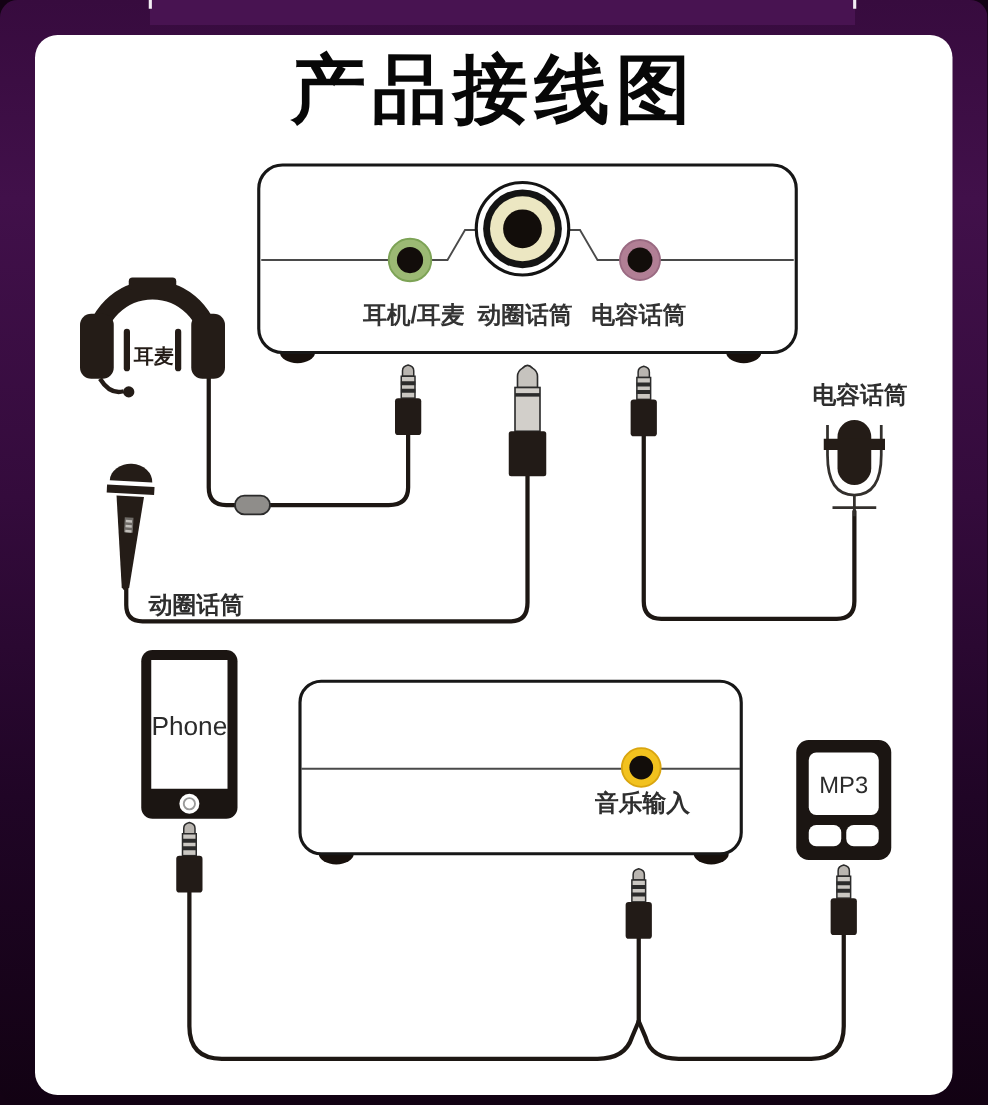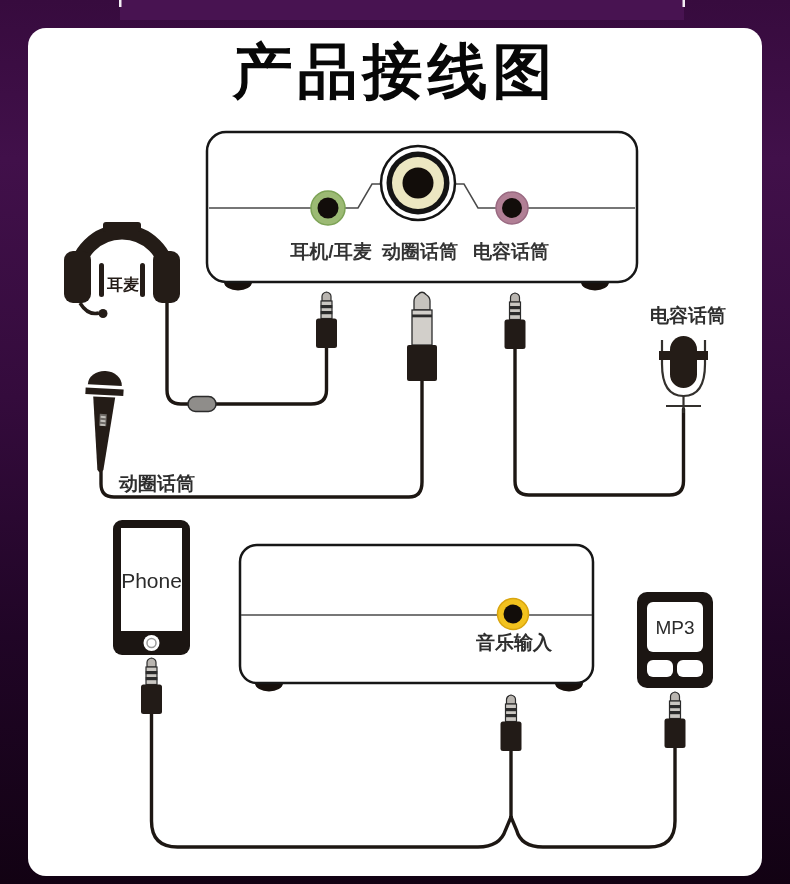--- a/index.html
+++ b/index.html
@@ -1,17 +1,17 @@
 <!DOCTYPE html>
 <html><head>
 <meta charset="utf-8">
 <style>
   html,body{margin:0;padding:0;background:#130214;}
   .stage{position:relative;width:790px;height:884px;margin:0 auto;overflow:hidden;
-         font-family:"Liberation Sans","DejaVu Sans",sans-serif;}
+         font-family:"Liberation Sans","DejaVu Sans",sans-serif;border-radius:14px;}
   svg text{font-family:"Liberation Sans","DejaVu Sans",sans-serif;}
   .title-text{font-size:60px;font-weight:bold;fill:#070707;letter-spacing:5px;}
   .jack-label{font-size:19px;font-weight:bold;fill:#333;}
   .small-label{font-size:19px;font-weight:bold;fill:#2e2e2e;}
   .headset-label{font-size:16px;font-weight:bold;fill:#241c17;}
   .device-text{font-size:21px;fill:#2b2b2b;}
   .cable{fill:none;stroke:#1d1713;stroke-width:3.4;stroke-linecap:round;}
   .thinline{fill:none;stroke:#4a4a4a;stroke-width:1.5;}
   .box{fill:#ffffff;stroke:#171717;stroke-width:2.5;}
 </style>

